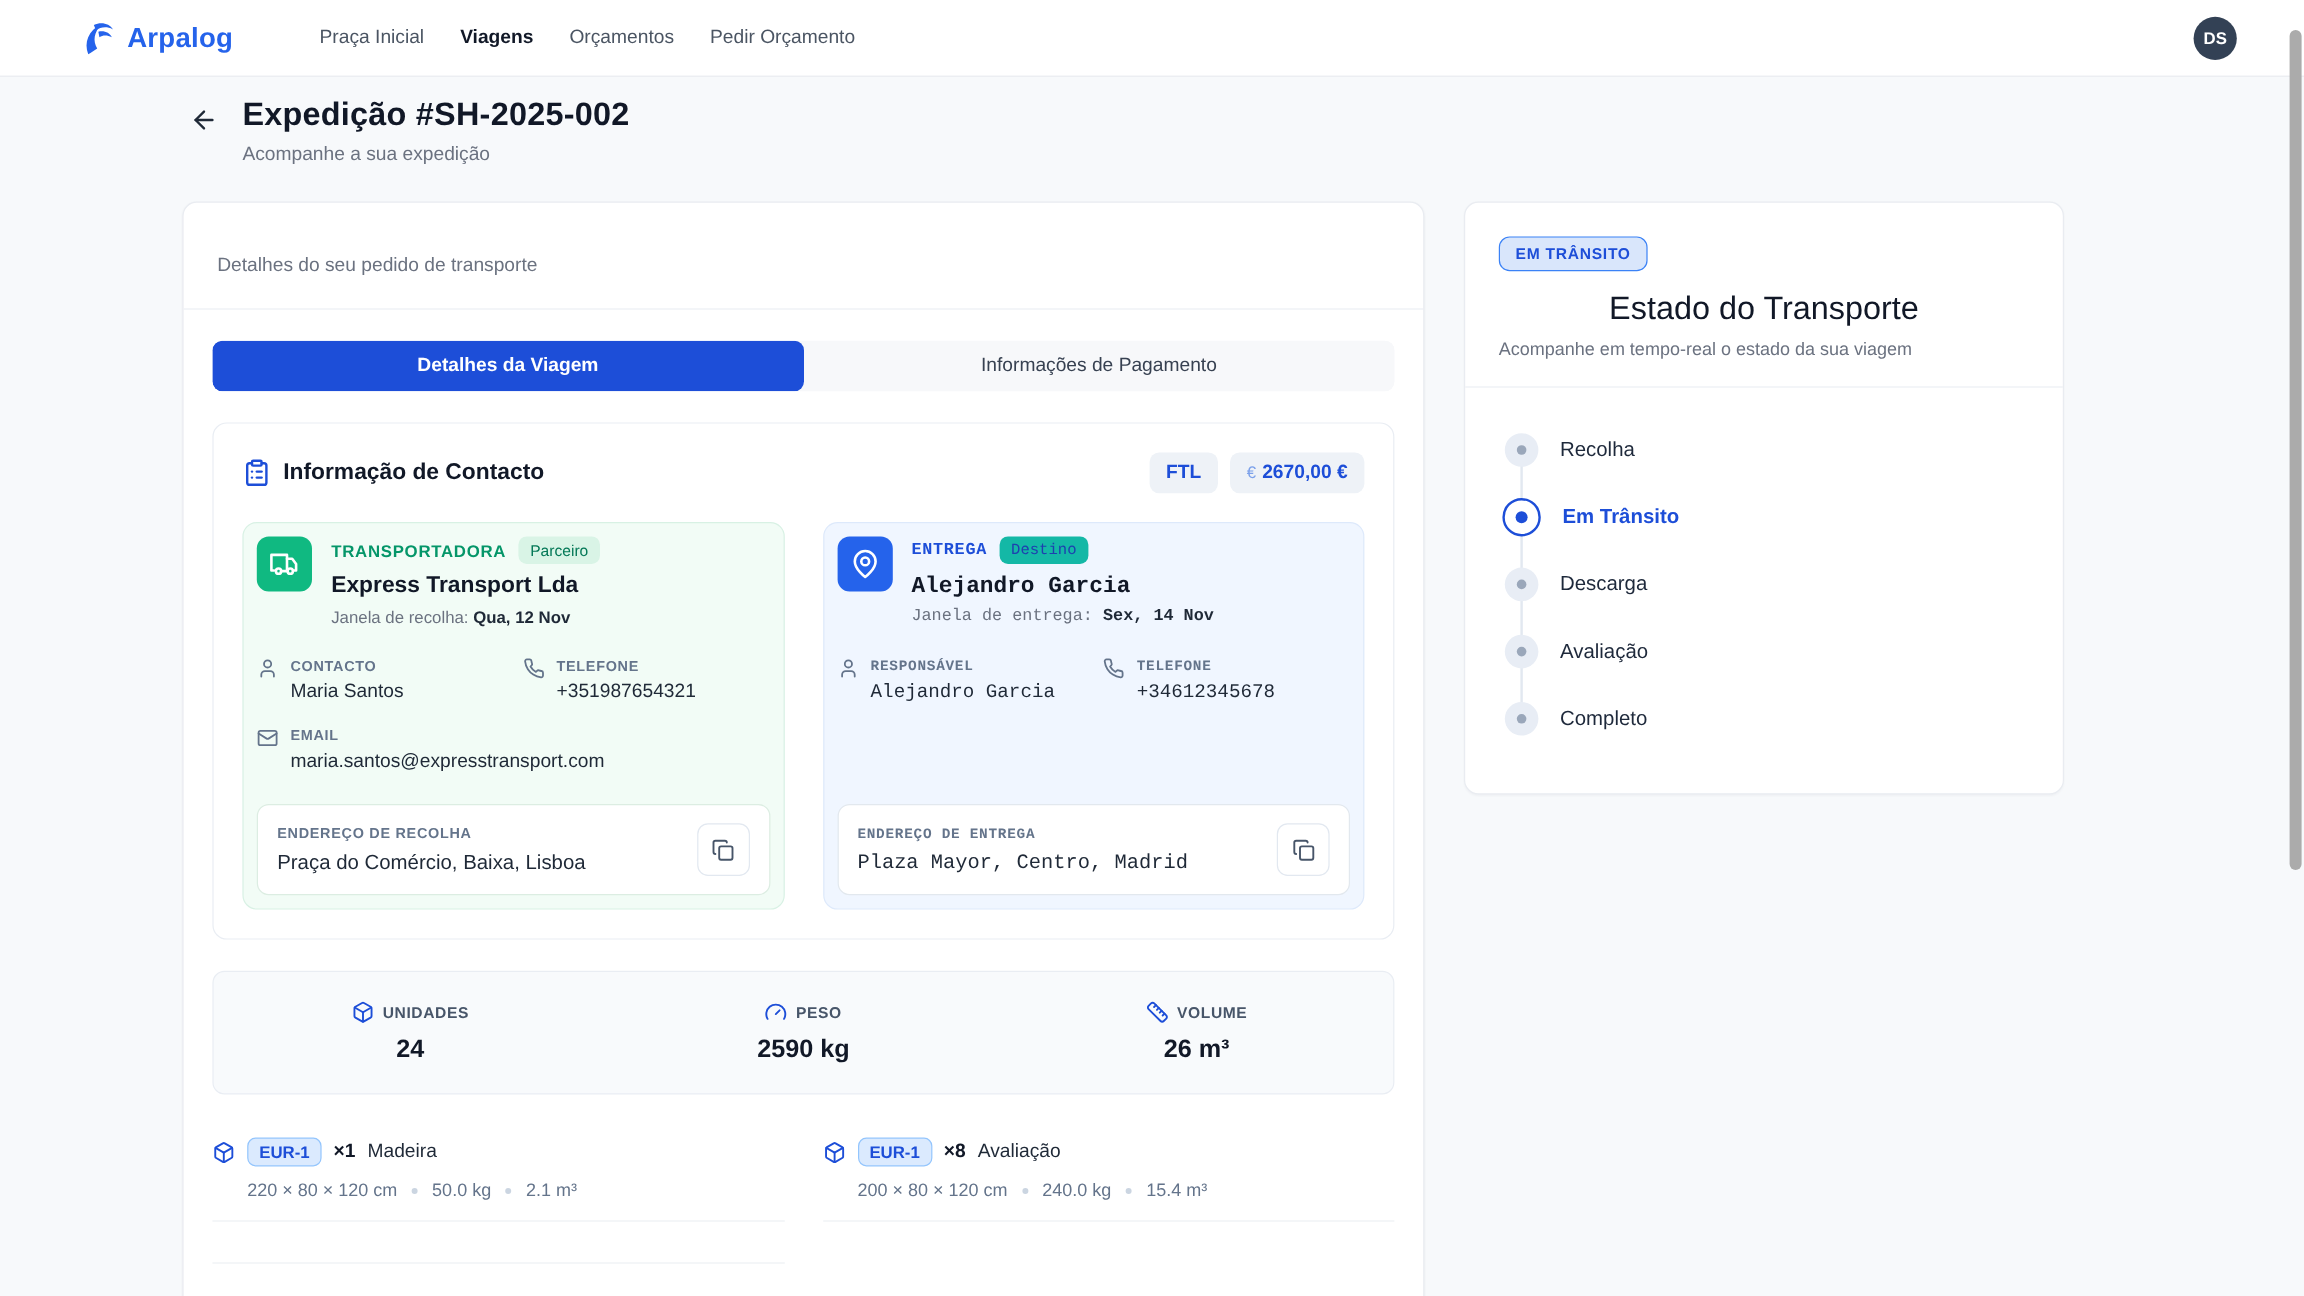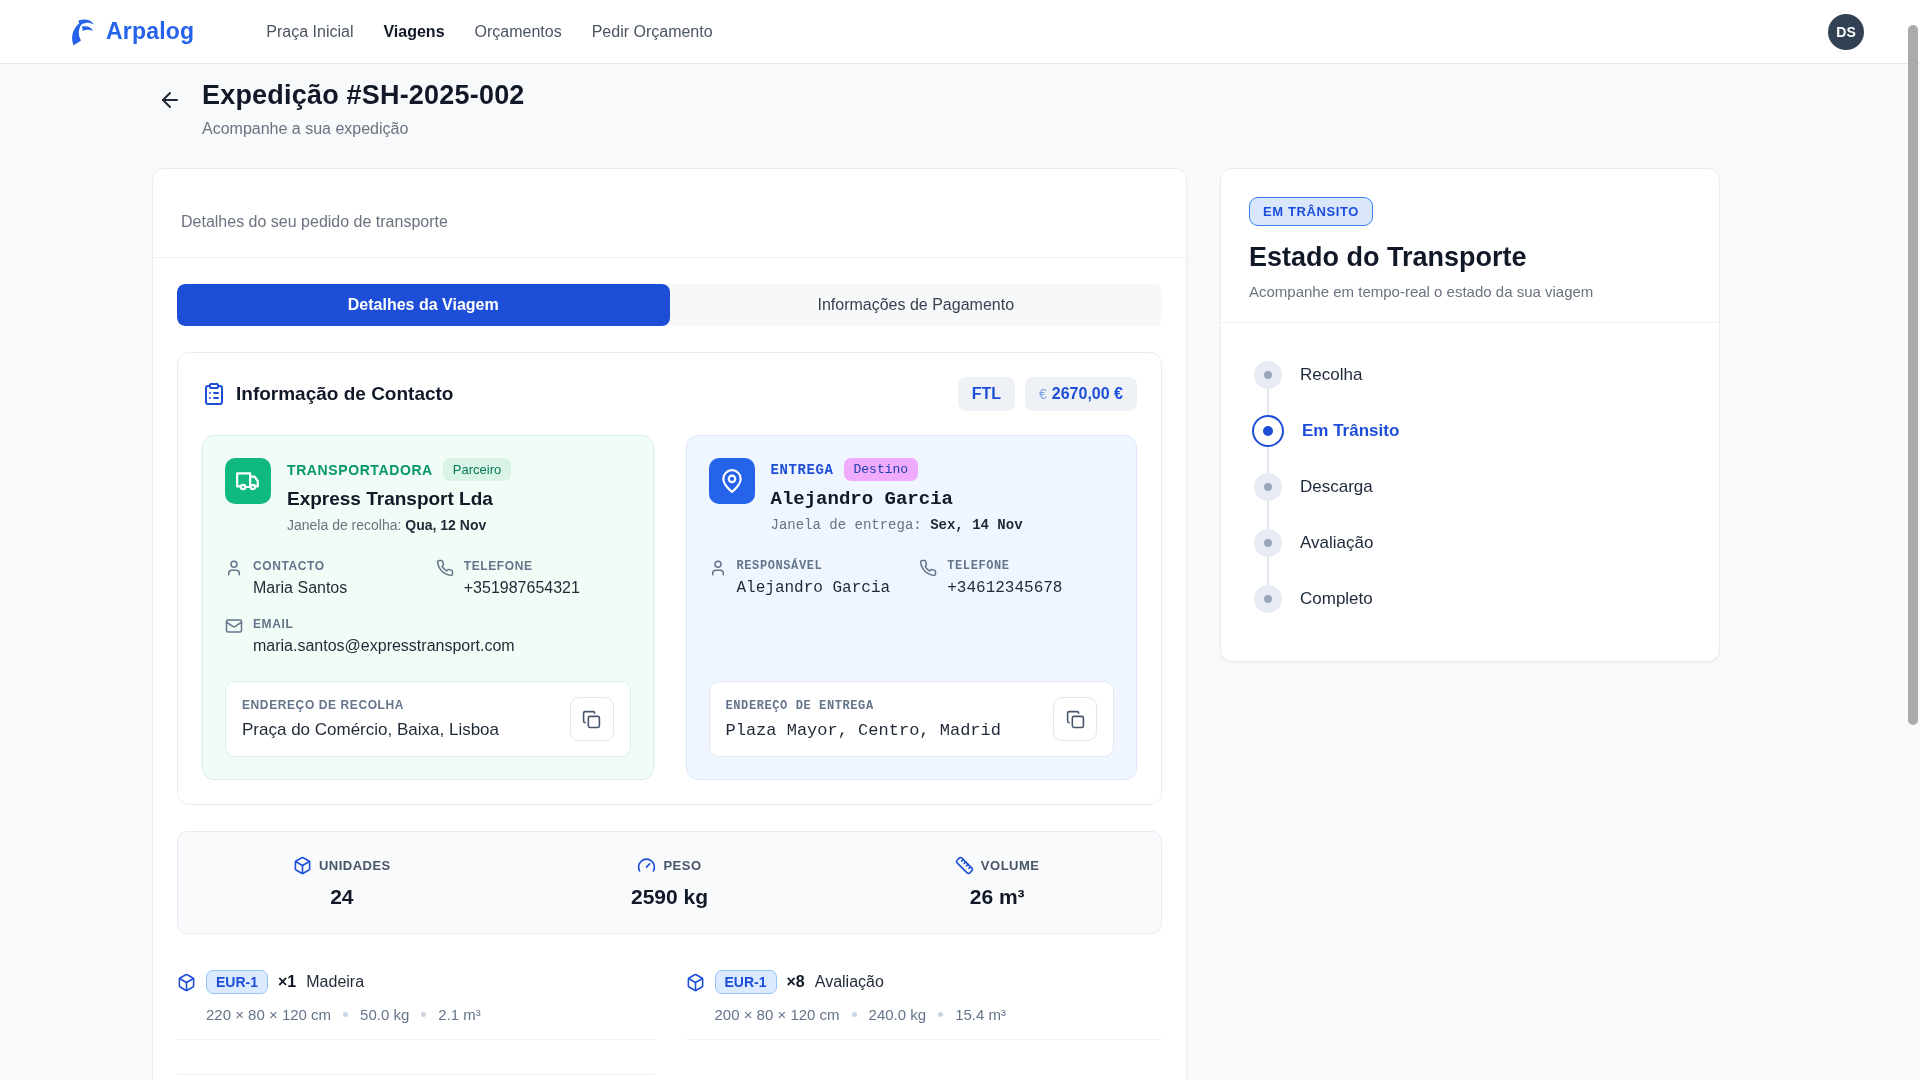--- a/index.html
+++ b/index.html
@@ -45,34 +45,34 @@
   .tab.active{background:var(--accent); color:#fff; font-weight:bold; border-radius:8px;}
 
   .section{border:1px solid #e9edf3; border-radius:12px; margin:26px 24px 0; padding:24px;}
   .section-head{display:flex; align-items:center;}
   .section-title{font-size:19px; font-weight:bold; color:#111827; margin-left:10px;}
   .badges{margin-left:auto; display:flex; gap:10px;}
   .chip{background:#eef2f7; border-radius:8px; padding:8px 14px; font-size:16px; color:var(--accent); font-weight:bold;}
   .chip .cur{color:#7ca1ea; font-weight:normal; font-size:14px; margin-right:5px;}
 
   .parties{display:grid; grid-template-columns:1fr 1fr; gap:32px; margin-top:24px;}
-  .party{border-radius:12px; padding:22px; display:flex; flex-direction:column;}
+  .party{border-radius:12px; padding:11px; display:flex; flex-direction:column;}
   .party.green{background:#f2fcf6; border:1px solid #d8f1e4;}
   .party.blue{background:#f0f6ff; border:1px solid #dde9fb;font-family:Liberation Mono, monospace;}
   .party-head{display:flex; gap:16px;}
   .party-icon{width:46px; height:46px; border-radius:10px; display:flex; align-items:center; justify-content:center; flex:0 0 auto;}
   .party-icon.green{background:var(--green);}
   .party-icon.blue{background:#2563eb;}
   .role-row{display:flex; align-items:center; gap:10px;}
   .role{font-size:14px; font-weight:bold; letter-spacing:.6px;}
   .role.green{color:var(--green-text);}
   .role.blue{color:var(--accent);}
   .tag{font-size:13px; padding:4px 10px; border-radius:7px;}
   .tag.green{background:#d9f4e6; color:#047857;}
-  .tag.blue{background:#f0abfc; color:#1e40af;}
+  .tag.blue{background:#14b8a6; color:#1e40af;}
   .party-name{font-size:19px; font-weight:bold; color:#111827; margin-top:7px;}
   .window{font-size:14px; color:#6b7280; margin-top:7px;}
   .window b{color:#1f2937;}
   .fields{display:grid; grid-template-columns:1fr 1fr; gap:20px 16px; margin-top:26px;}
   .field{display:flex; gap:10px;}
   .field.wide{grid-column:1 / -1;}
   .f-label{font-size:12px; font-weight:bold; letter-spacing:.6px; color:#64748b;}
   .f-value{font-size:16px; color:#1f2937; margin-top:6px;}
   .addr{background:#fff; border:1px solid #e2e8ee; border-radius:10px; padding:15px 16px; margin-top:26px; display:flex; align-items:center;}
   .party.green .addr{border-color:#dcede2;}
@@ -91,21 +91,21 @@
   .p-row1{display:flex; align-items:center; gap:10px;}
   .p-type{background:#dbeafe; border:1px solid #93c5fd; color:var(--accent); font-size:14px; font-weight:bold; padding:3px 9px; border-radius:7px;}
   .p-qty{font-size:16px; font-weight:bold; color:#111827;}
   .p-mat{font-size:16px; color:#1f2937;}
   .p-row2{display:flex; align-items:center; gap:12px; margin-top:12px; margin-left:29px; font-size:15px; color:#64748b;}
   .dot{width:5px; height:5px; border-radius:50%; background:#cbd5e1;}
 
   
   .side-card{width:500px; padding:28px 28px 34px;}
   .status-pill{display:inline-block; background:#d9e6fb; border:1.5px solid #3b82f6; color:var(--accent); font-size:13px; font-weight:bold; letter-spacing:.6px; padding:6px 13px; border-radius:9px;}
-  .side-title{font-size:27px; font-weight:bold; color:#111827; margin-top:16px;}
+  .side-title{font-size:27px; font-weight:normal; color:#111827; margin-top:16px;text-align:center;}
   .side-sub{font-size:15px; color:#6b7280; margin-top:10px;}
   .side-divider{border-top:1px solid #eceff3; margin:22px -28px 0;}
   .steps{position:relative; margin-top:24px; padding-left:4px;}
   .steps-line{position:absolute; left:18px; top:16px; bottom:16px; width:2px; background:#e2e8f0;}
   .step{display:flex; align-items:center; gap:18px; height:56px; position:relative;}
   .step-dot{width:28px; height:28px; border-radius:50%; background:#e8edf5; display:flex; align-items:center; justify-content:center; margin-left:1px;}
   .step-dot i{width:8px; height:8px; border-radius:50%; background:#9aa7ba; display:block;}
   .step.active .step-dot{width:32px; height:32px; background:#fff; border:2px solid var(--accent); margin-left:-1px;}
   .step.active .step-dot i{width:10px; height:10px; background:var(--accent);}
   .step-label{font-size:17px; color:#1e293b;}

